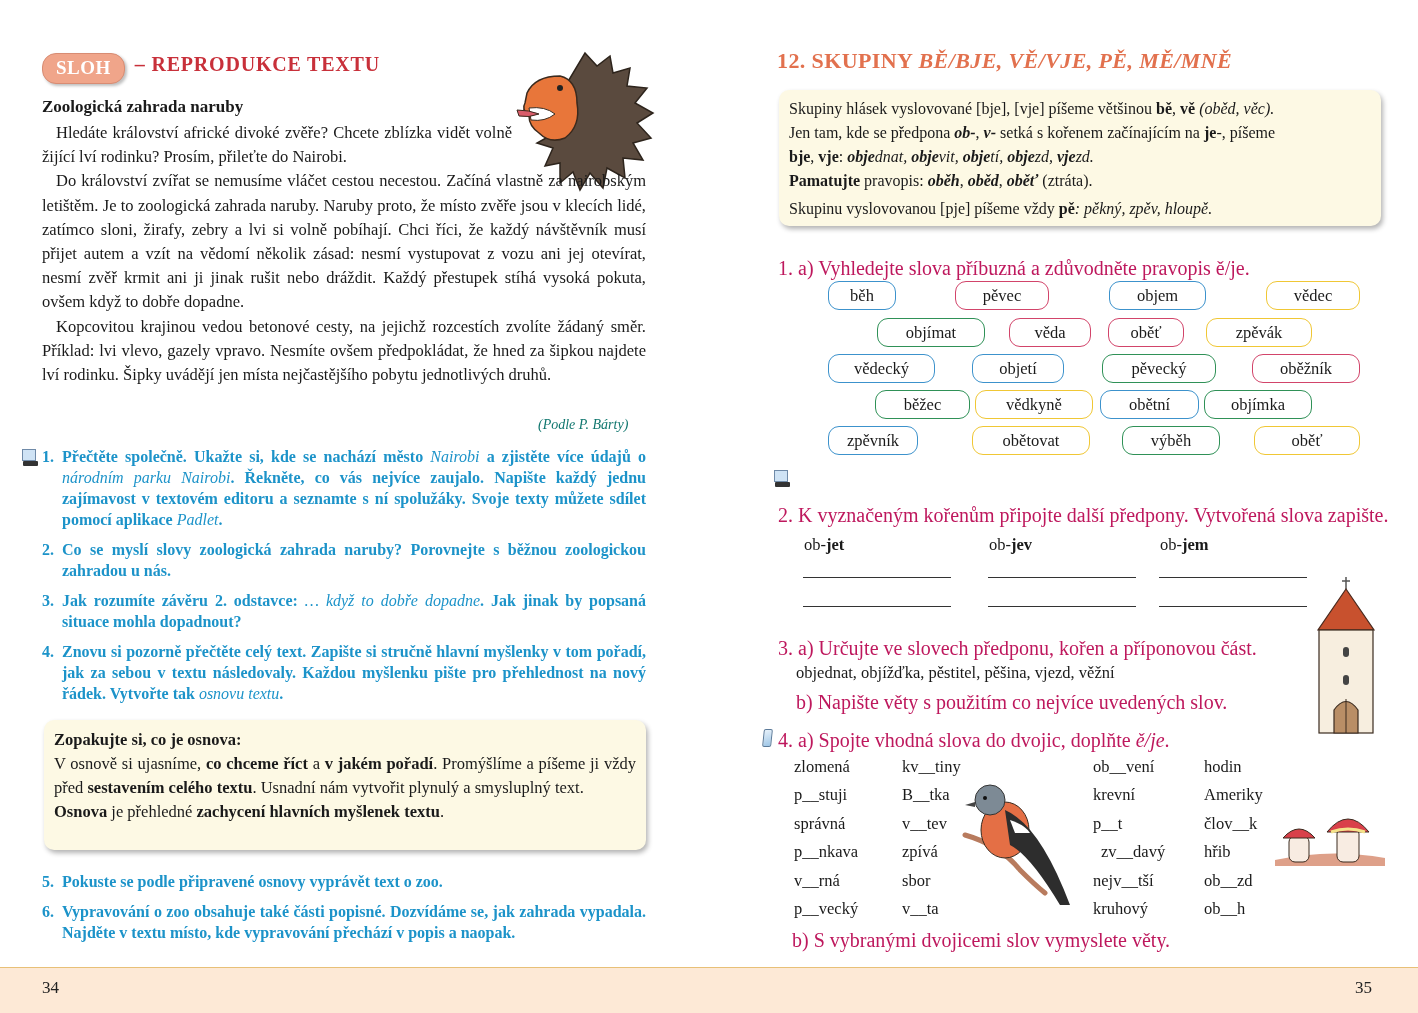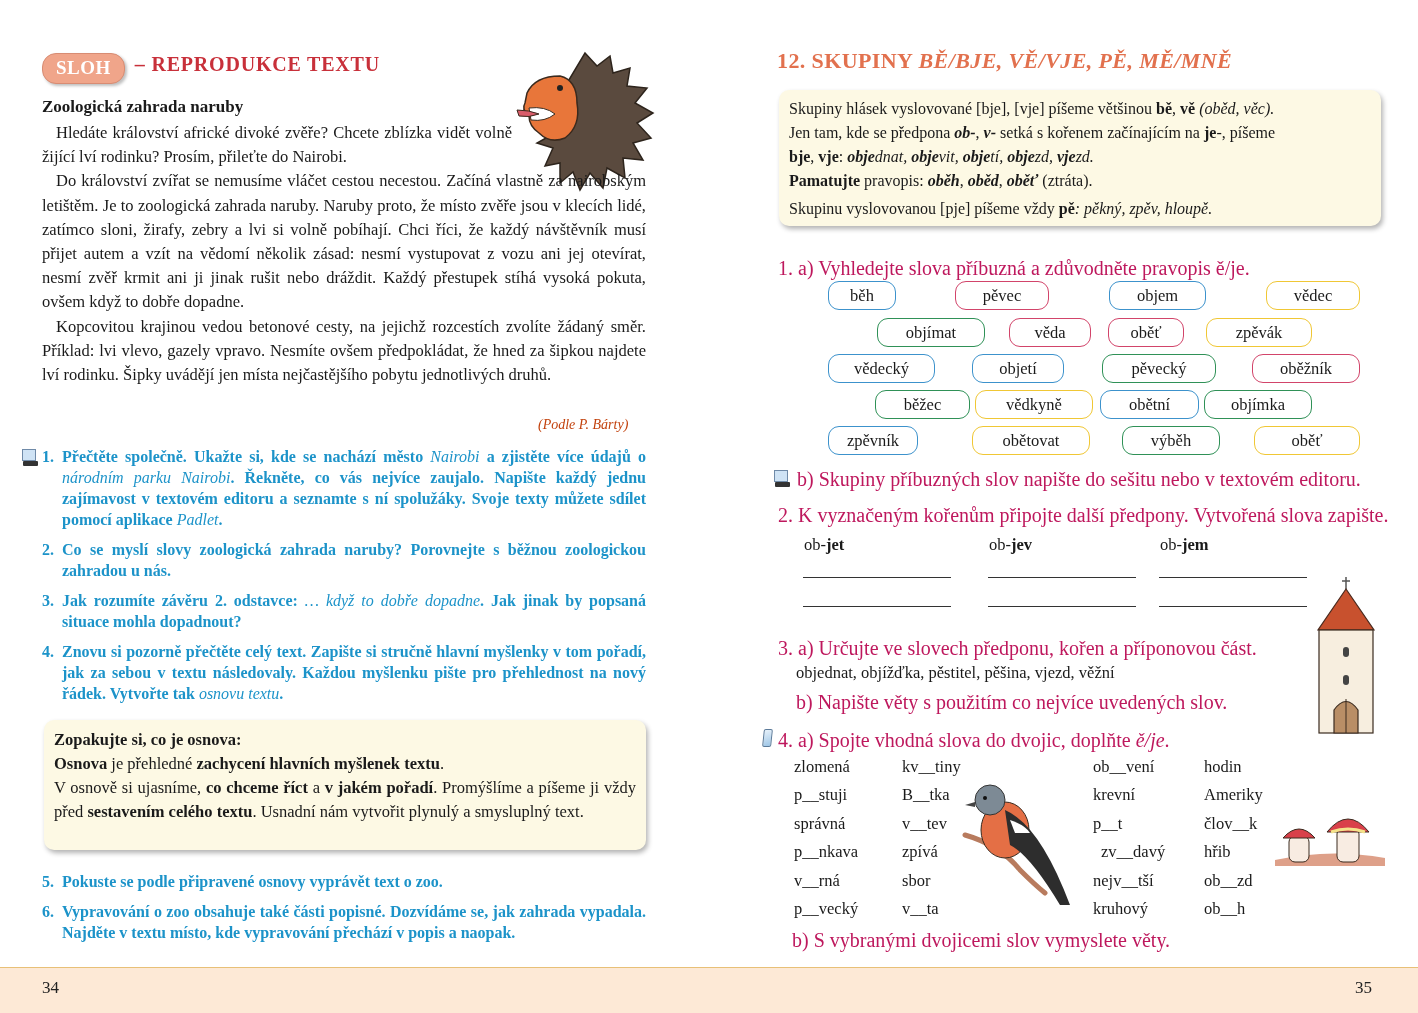--- a/index.html
+++ b/index.html
@@ -19,21 +19,21 @@
   .sloh-head { position: absolute; left: 42px; top: 53px; display: flex; align-items: flex-start; }
   .sloh-pill { background: #f0a58a; color: #fff; font-weight: bold; font-size: 19px; padding: 3px 13px 4px; border-radius: 14px; border: 1px solid #d88c73; box-shadow: 2px 2px 3px rgba(0,0,0,0.25); letter-spacing: 0.5px; }
   .sloh-title { color: #c8303a; font-weight: bold; font-size: 20px; margin-left: 10px; letter-spacing: 0.8px; }
 
   .lion { position: absolute; left: 515px; top: 48px; width: 140px; height: 145px; }
 
   .story-title { position: absolute; left: 42px; top: 97px; font-weight: bold; font-size: 17px; }
   .story { position: absolute; left: 42px; top: 121px; width: 604px; font-size: 16.5px; line-height: 24.2px; text-align: justify; }
   .story p { text-indent: 14px; }
   .story .narrow { width: 470px; }
-  .attribution { position: absolute; left: 538px; top: 417px; font-style: italic; font-size: 14px; color: #c2410c; }
+  .attribution { position: absolute; left: 538px; top: 417px; font-style: italic; font-size: 14px; color: #0f766e; }
 
   .tasks { position: absolute; left: 42px; width: 604px; font-size: 16px; line-height: 21px; font-weight: bold; color: #1c93c9; text-align: justify; }
   .task { display: flex; margin-bottom: 9px; }
   .task .num { width: 20px; flex: none; }
   .task .txt { flex: 1; }
   .task i { font-weight: normal; font-style: italic; }
   .tasks-a { top: 446px; }
   .tasks-b { top: 871px; }
 
   .pc-icon { position: absolute; width: 20px; height: 20px; }
@@ -112,22 +112,22 @@
         <span class="txt"><span>Jak rozumíte závěru 2. odstavce: </span><i>… když to dobře dopadne</i><span>. Jak jinak by popsaná situace mohla dopadnout?</span></span>
       </div>
       <div class="task">
         <span class="num">4.</span>
         <span class="txt"><span>Znovu si pozorně přečtěte celý text. Zapište si stručně hlavní myšlenky v tom pořadí, jak za sebou v textu následovaly. Každou myšlenku pište pro přehlednost na nový řádek. Vytvořte tak </span><i>osnovu textu</i><span>.</span></span>
       </div>
     </div>
 
   <div class="note-box">
     <div class="nb-title">Zopakujte si, co je osnova:</div>
+    <div id="noteLine2" style="text-align:justify;"><span>V osnově si ujasníme, </span><b>co chceme říct</b><span> a </span><b>v jakém pořadí</b><span>. Promýšlíme a píšeme ji vždy před </span><b>sestavením celého textu</b><span>. Usnadní nám vytvořit plynulý a smysluplný text.</span></div>
     <div id="noteLine1"><b>Osnova</b><span> je přehledné </span><b>zachycení hlavních myšlenek textu</b><span>.</span></div>
-    <div id="noteLine2" style="text-align:justify;"><span>V osnově si ujasníme, </span><b>co chceme říct</b><span> a </span><b>v jakém pořadí</b><span>. Promýšlíme a píšeme ji vždy před </span><b>sestavením celého textu</b><span>. Usnadní nám vytvořit plynulý a smysluplný text.</span></div>
   </div>
 
   <div class="tasks tasks-b" id="tasksB">
       <div class="task">
         <span class="num">5.</span>
         <span class="txt"><span>Pokuste se podle připravené osnovy vyprávět text o zoo.</span></span>
       </div>
       <div class="task">
         <span class="num">6.</span>
         <span class="txt"><span>Vypravování o zoo obsahuje také části popisné. Dozvídáme se, jak zahrada vypadala. Najděte v textu místo, kde vypravování přechází v popis a naopak.</span></span>
@@ -170,21 +170,20 @@
       <div class="chip" style="left: 119px; top: 426px; width: 90px; border-color: rgb(60, 146, 204);">zpěvník</div>
       <div class="chip" style="left: 263px; top: 426px; width: 118px; border-color: rgb(240, 199, 53);">obětovat</div>
       <div class="chip" style="left: 413px; top: 426px; width: 98px; border-color: rgb(47, 145, 87);">výběh</div>
       <div class="chip" style="left: 545px; top: 426px; width: 106px; border-color: rgb(240, 199, 53);">oběť</div>
     </div>
 
   <div class="pc-icon" style="left:63px;top:469px;">
     <div class="screen"></div>
       <div class="kbd"></div>
   </div>
-  <div class="ex-head" style="left:88px;top:468px;">b) Skupiny příbuzných slov napište do sešitu nebo v textovém editoru.</div>
 
   <div class="ex-head" style="left:69px;top:504px;">2. K vyznačeným kořenům připojte další předpony. Vytvořená slova zapište.</div>
 
   <div id="roots">
       <div class="root-label" style="left: 95px; top: 535px;"><span>ob-</span><b>jet</b></div>
       <div class="write-line" style="left: 94px; top: 577px;"></div>
       <div class="write-line" style="left: 94px; top: 606px;"></div>
       <div class="root-label" style="left: 280px; top: 535px;"><span>ob-</span><b>jev</b></div>
       <div class="write-line" style="left: 279px; top: 577px;"></div>
       <div class="write-line" style="left: 279px; top: 606px;"></div>

